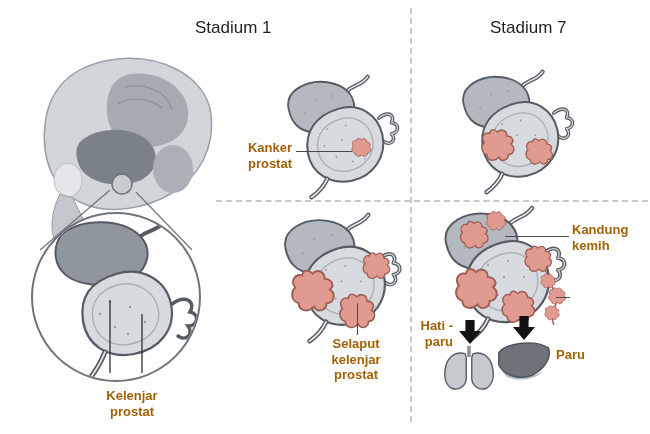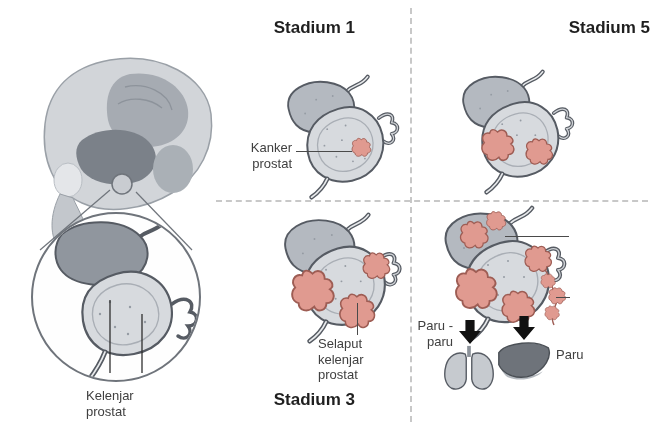--- a/index.html
+++ b/index.html
@@ -6,24 +6,24 @@
     --cancer-fill:#e09a90; --cancer-stroke:#9e5d54;
     --gray-light:#d7dade; --gray-mid:#b4b9c0; --gray-dark:#7b8189;
     --outline:#565b63; --line-color:#4a4a4a; --dash-color:#c8c8c8;
     --text-color:#1f1f1f;
   }
   html,body{margin:0;padding:0;background:#fff;}
   .canvas{
     position:relative;width:650px;height:434px;background:#fff;overflow:hidden;
     font-family:"Liberation Sans",sans-serif;
   }
-  .title{position:absolute;font-weight:700;font-size:17px;text-align:right;color:var(--text-color);}
-  .lbl{position:absolute;font-size:13px;line-height:1.2;color:#404040;white-space:pre-line;}
+  .title{position:absolute;font-weight:400;font-size:17px;text-align:left;color:var(--text-color);}
+  .lbl{position:absolute;font-size:13px;line-height:1.2;color:#a16207;white-space:pre-line;font-weight:bold;}
   .right{text-align:right;}
-  .center{text-align:left;}
+  .center{text-align:center;}
   .conn{position:absolute;background:var(--line-color);}
   .ill{position:absolute;}
   .divider-v{position:absolute;left:410px;top:8px;height:414px;width:0;border-left:2px dashed var(--dash-color);}
   .divider-h{position:absolute;top:200px;left:216px;width:432px;height:0;border-top:2px dashed var(--dash-color);}
   .fill-light{fill:var(--gray-light);}
   .fill-mid{fill:var(--gray-mid);}
   .stroke-out{stroke:var(--outline);}
   .cancer{fill:var(--cancer-fill);stroke:var(--cancer-stroke);stroke-width:1.1;}
 </style>
 </head>
@@ -58,22 +58,21 @@
             <circle cx="36" cy="45" r="1"></circle>
         </g>
       </g>
     </defs>
   </svg>
 
   <div class="divider-v"></div>
   <div class="divider-h"></div>
 
   <div class="title" style="left:195px;top:18px;width:160px">Stadium 1</div>
-  <div class="title" style="left:490px;top:18px;width:160px">Stadium 5</div>
-  <div class="title" style="left:195px;top:390px;width:160px">Stadium 3</div>
+  <div class="title" style="left:490px;top:18px;width:160px">Stadium 7</div>
 
   <svg class="ill" style="left:10px;top:52px" width="220" height="338" viewBox="0 0 220 338">
     <path d="M100,8 C150,0 196,24 201,62 C205,95 190,124 162,141 C136,157 98,163 72,151 C44,139 31,108 35,72 C39,38 60,15 100,8 Z" fill="#d2d5d9" stroke="#9aa0a7" stroke-width="1.5"></path>
     <path d="M120,22 C150,18 175,35 178,58 C180,76 168,90 148,94 C125,98 102,88 98,68 C94,46 100,26 120,22 Z" fill="#a6abb2"></path>
     <path d="M115,35 C135,30 158,40 162,58 M108,52 C120,44 140,46 152,56" fill="none" stroke="#8d939b" stroke-width="1.3"></path>
     <path d="M72,88 C90,74 124,74 139,90 C151,103 147,121 129,129 C107,137 80,131 71,117 C65,106 64,95 72,88 Z" fill="#7b8189"></path>
     <ellipse cx="163" cy="117" rx="20" ry="24" fill="#aab0b6"></ellipse>
     <ellipse cx="58" cy="128" rx="14" ry="17" fill="#e4e6e9" stroke="#b9bec4"></ellipse>
     <path d="M50,142 C40,162 38,186 52,200 C62,208 76,204 78,191 C80,176 68,158 63,146 Z" fill="#c3c7cc" stroke="#9aa0a7"></path>
     <circle cx="112" cy="132" r="10" fill="#c9ccd1" stroke="#6f747b" stroke-width="1.5"></circle>
@@ -153,21 +152,23 @@
     <path d="M3,14 C12,3 42,0 56,9 C60,19 52,31 39,38 C24,44 8,38 3,27 Z" fill="#6e737a" stroke="#4a4f55" stroke-width="1.5"></path>
   </svg>
 
   <div class="conn" style="left:296px;top:151px;width:56px;height:1.2px"></div>
   <div class="conn" style="left:505px;top:236px;width:64px;height:1.2px"></div>
   <div class="conn" style="left:556px;top:297px;width:14px;height:1.2px"></div>
   <div class="conn" style="left:357px;top:303px;width:1.2px;height:32px"></div>
 
   <div class="lbl right" style="left:228px;top:140px;width:64px">Kanker
 prostat</div>
-  <div class="lbl right" style="left:403px;top:318px;width:50px">Paru -
+  <div class="lbl" style="left:572px;top:222px;width:70px">Kandung
+kemih</div>
+  <div class="lbl right" style="left:403px;top:318px;width:50px">Hati -
 paru</div>
   <div class="lbl" style="left:556px;top:347px;width:40px">Paru</div>
   <div class="lbl center" style="left:318px;top:336px;width:76px">Selaput
 kelenjar
 prostat</div>
   <div class="lbl center" style="left:86px;top:388px;width:92px">Kelenjar
 prostat</div>
 
 </div>
 

